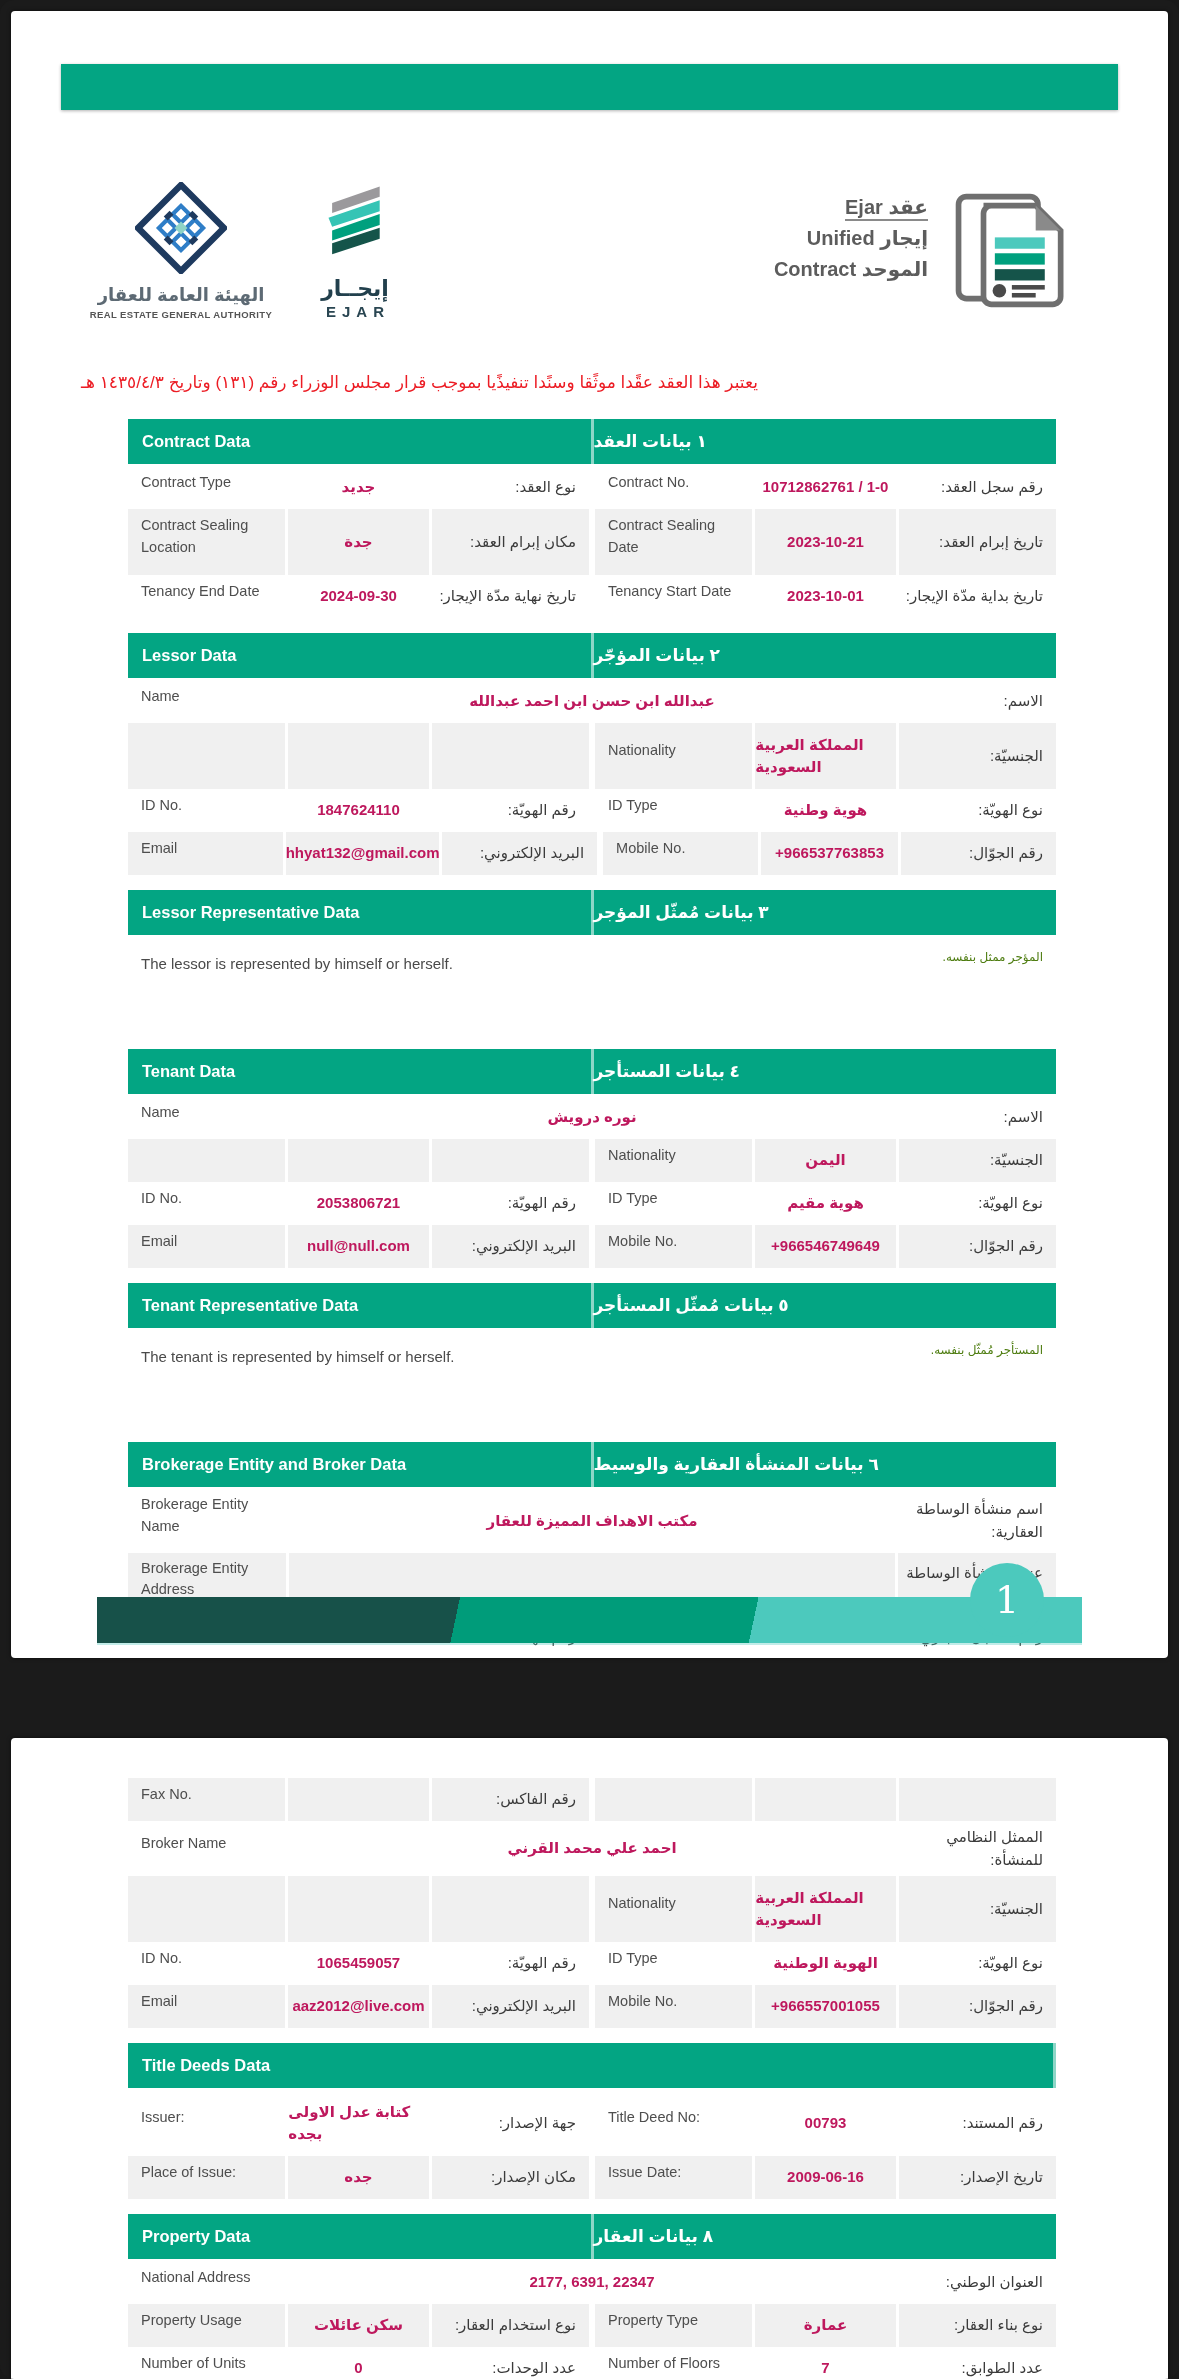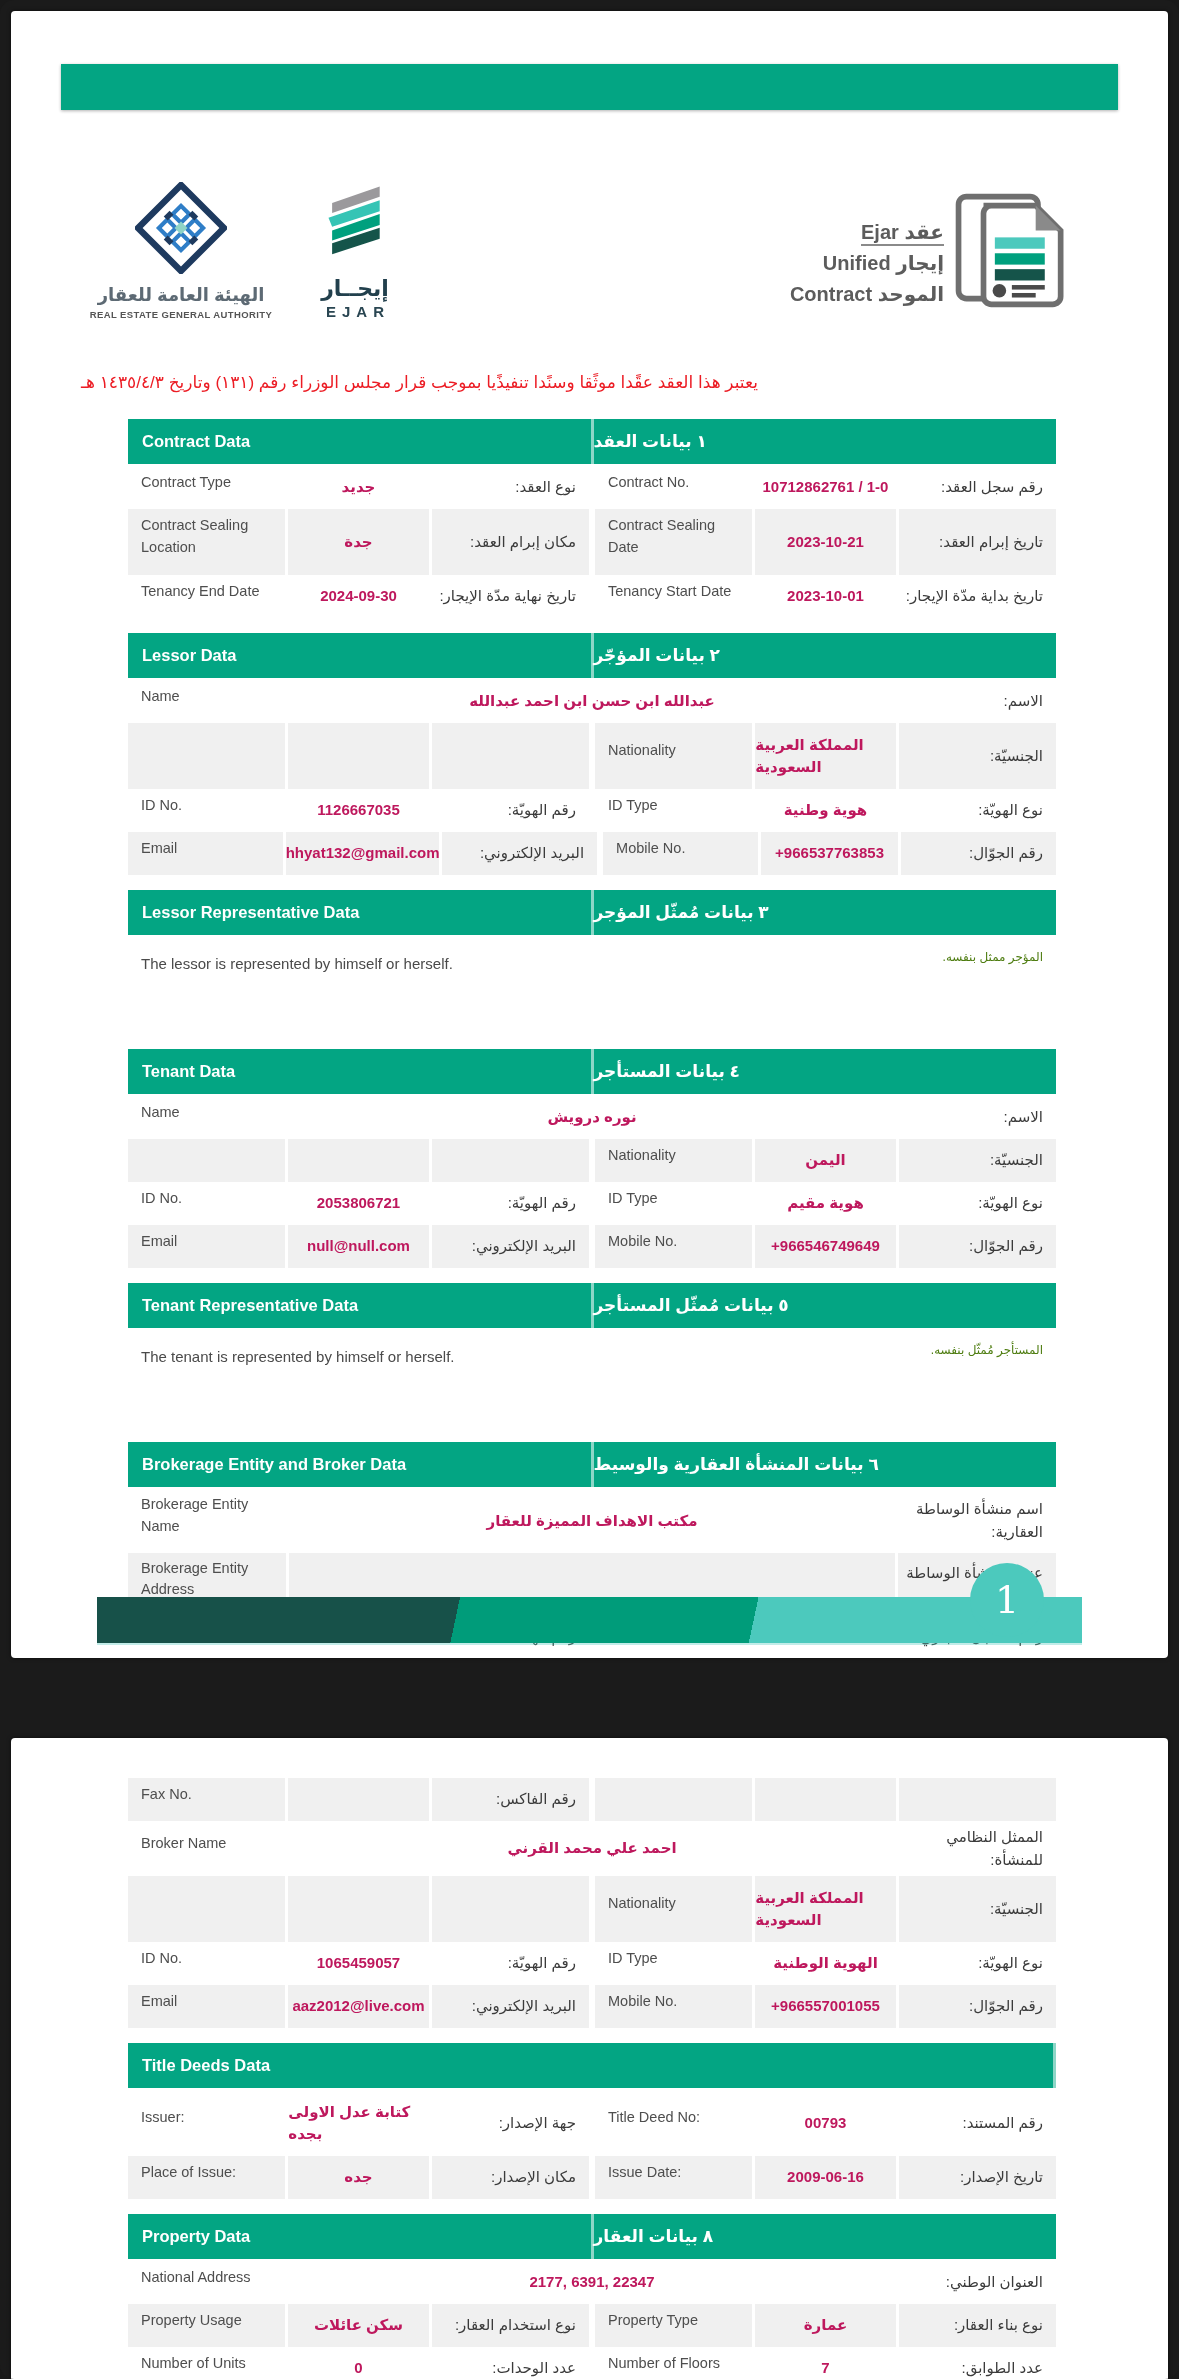--- a/index.html
+++ b/index.html
@@ -16,21 +16,21 @@
   
   .logo-row{margin:72px 86px 0 72px;display:flex;justify-content:space-between;align-items:flex-start;}
   .logos-left{display:flex;gap:26px;align-items:flex-start;}
   .rega{width:196px;text-align:center;}
   .rega-ar{font-size:18px;font-weight:bold;color:#5d6a74;margin-top:6px;direction:rtl;}
   .rega-en{font-size:9.5px;font-weight:bold;color:#555;letter-spacing:.4px;margin-top:3px;}
   .ejar-block{width:100px;text-align:center;}
   .ejar-ar{font-size:22px;font-weight:bold;color:#22404d;margin-top:4px;direction:rtl;}
   .ejar-en{font-size:15px;font-weight:bold;color:#2a4652;letter-spacing:6px;margin-top:1px;text-indent:6px;}
 
-  .title-right{display:flex;align-items:flex-end;gap:0;margin-top:10px;}
+  .title-right{display:flex;align-items:flex-start;gap:16px;margin-top:10px;}
   .title-lines{direction:rtl;text-align:right;color:#5c5c5c;font-weight:bold;font-size:20px;line-height:1.55;}
   .title-lines .t1 span{border-bottom:2px solid #8a8a8a;padding-bottom:1px;}
 
   
   .disclaimer{margin:52px 70px 15px 70px;text-align:left;direction:rtl;
               color:#ec1c24;font-weight:normal;font-size:17px;}
 
   
   .sections{margin:26px 112px 0 117px;}
   .sections2{margin:40px 112px 0 117px;}
@@ -174,21 +174,21 @@
           <div class="row gray tall">
             <div class="c en"></div>
             <div class="c val"></div>
             <div class="c ar mid"></div>
             <div class="c en">Nationality</div>
             <div class="c val">المملكة العربية السعودية</div>
             <div class="c ar">الجنسيّة:</div>
           </div>
           <div class="row">
             <div class="c en">ID No.</div>
-            <div class="c val ltr">1126667035</div>
+            <div class="c val ltr">1847624110</div>
             <div class="c ar mid">رقم الهويّة:</div>
             <div class="c en">ID Type</div>
             <div class="c val">هوية وطنية</div>
             <div class="c ar">نوع الهويّة:</div>
           </div>
           <div class="row gray">
             <div class="c en">Email</div>
             <div class="c val ltr">hhyat132@gmail.com</div>
             <div class="c ar mid">البريد الإلكتروني:</div>
             <div class="c en">Mobile No.</div>

